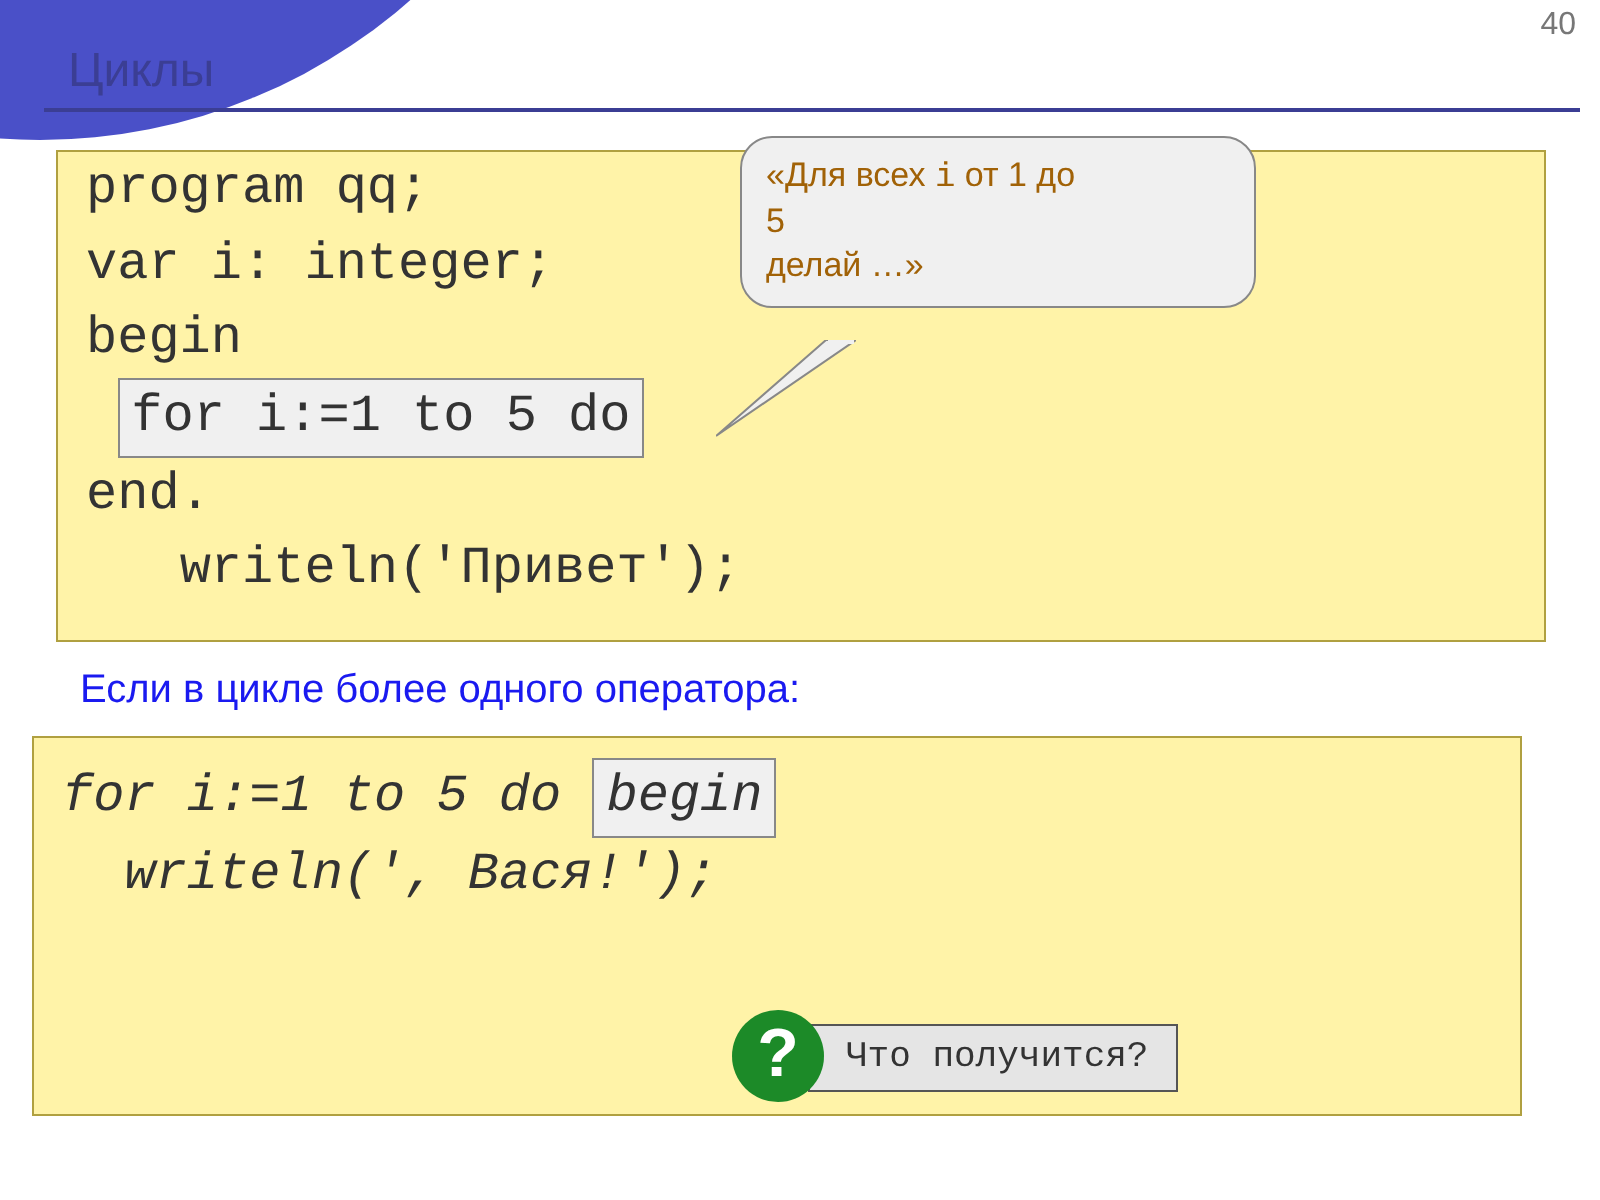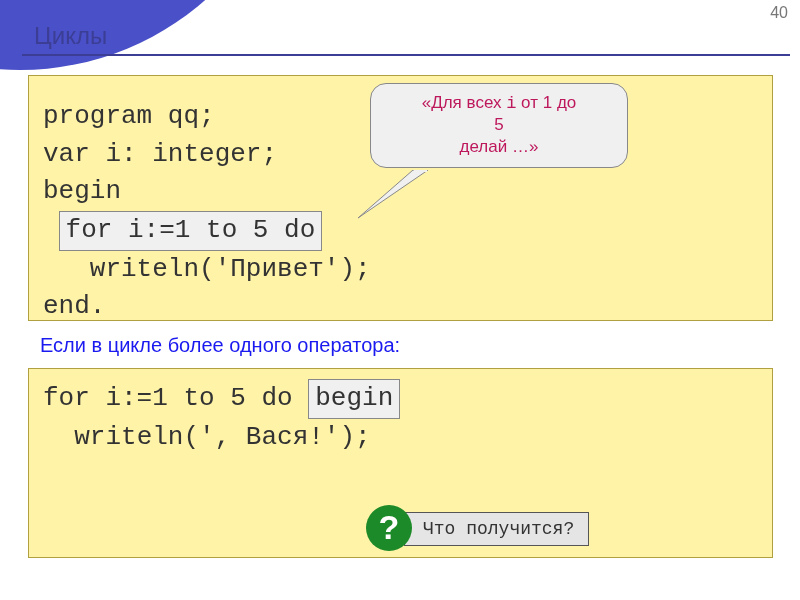--- a/index.html
+++ b/index.html
@@ -55,51 +55,51 @@
     font-family: "Courier New", monospace;
     font-size: 26px;
     color: #333;
     box-sizing: border-box;
   }
   .codebox1 {
     left: 28px;
     top: 75px;
     width: 745px;
     height: 246px;
-    padding: 22px 14px;
+    padding: 0 14px;
     line-height: 1.45;
   }
   .codebox2 {
-    left: 28px;
+    left: 16px;
     top: 368px;
     width: 745px;
     height: 190px;
     padding: 10px 14px;
     line-height: 1.45;
+    font-style: italic;
   }
   .hl {
     display: inline-block;
     background: #f0f0f0;
     border: 1px solid #888;
     padding: 0 6px;
     font-family: "Courier New", monospace;
   }
   .bubble {
     position: absolute;
     left: 370px;
-    top: 83px;
+    top: 68px;
     width: 232px;
     background: #f0f0f0;
     border: 1px solid #888;
     border-radius: 16px;
     padding: 8px 12px 10px 12px;
     font-family: Arial, sans-serif;
     font-size: 17px;
-    color: #be185d;
-    text-align: center;
+    color: #a16207;
     line-height: 1.25;
   }
   .bubble .mono { font-family: "Courier New", monospace; }
   .bubble-tail {
     position: absolute;
     left: 358px;
     top: 170px;
     width: 0; height: 0;
   }
   .bubble-tail svg { position: absolute; left: 0; top: 0; }
@@ -150,22 +150,22 @@
   <div class="pagenum">40</div>
   <div class="header-ellipse"></div>
   <div class="title">Циклы</div>
   <div class="header-line"></div>
 
   <div class="codebox codebox1">
     <div>program qq;</div>
     <div>var i: integer;</div>
     <div>begin</div>
     <div>&nbsp;<span class="hl">for i:=1 to 5 do</span></div>
+    <div>end.</div>
     <div>&nbsp;&nbsp;&nbsp;<span>writeln('Привет');</span></div>
-    <div>end.</div>
   </div>
 
   <div class="bubble">
     <span>«Для всех </span><span class="mono">i</span><span> от 1 до</span><br>
     <span>5</span><br>
     <span>делай …»</span>
   </div>
   <div class="bubble-tail">
     <svg width="70" height="60">
       <polygon points="55,0 70,0 0,48" fill="#f0f0f0" stroke="#888" stroke-width="1"></polygon>

